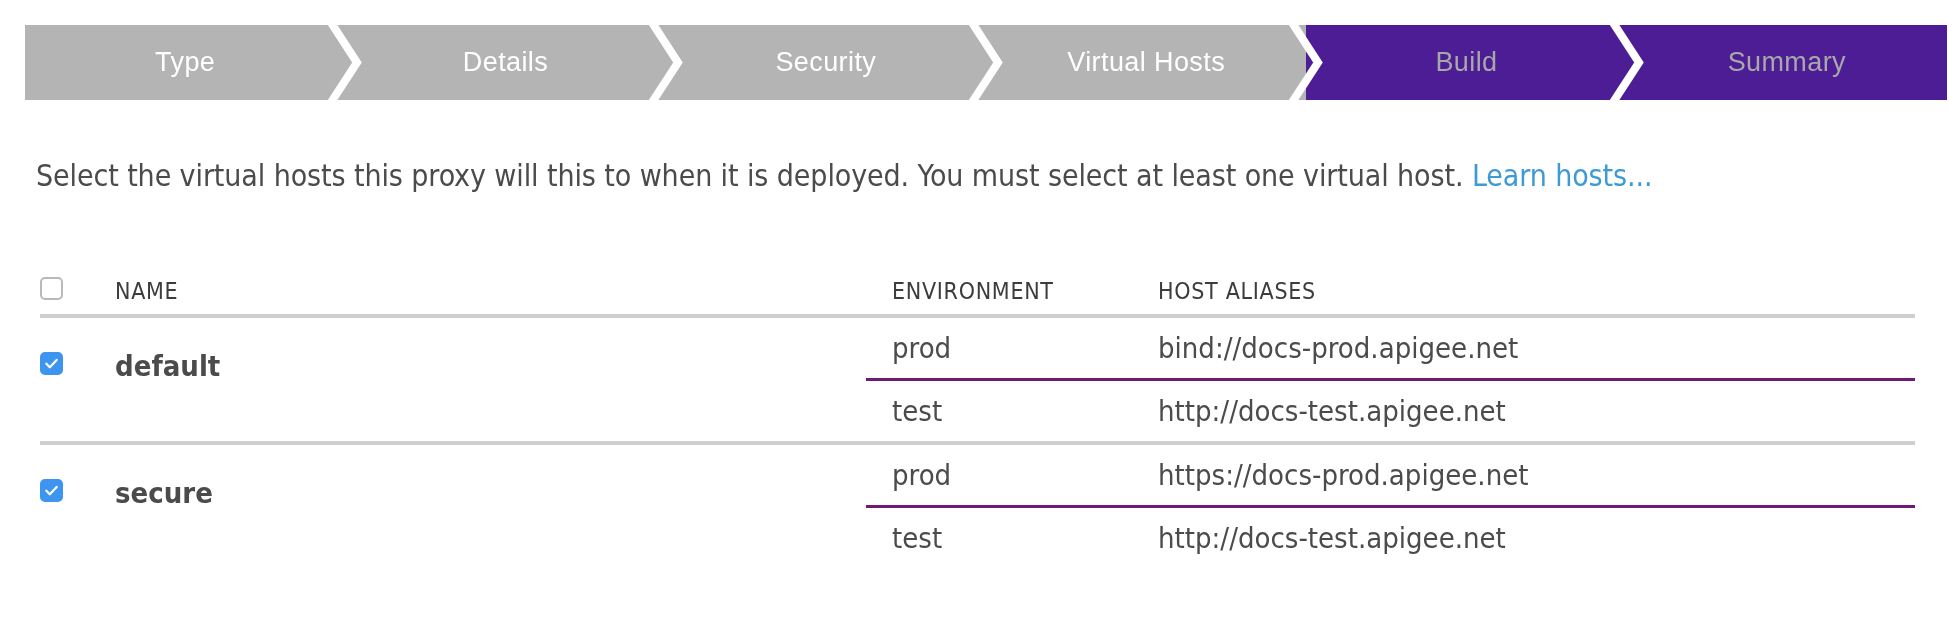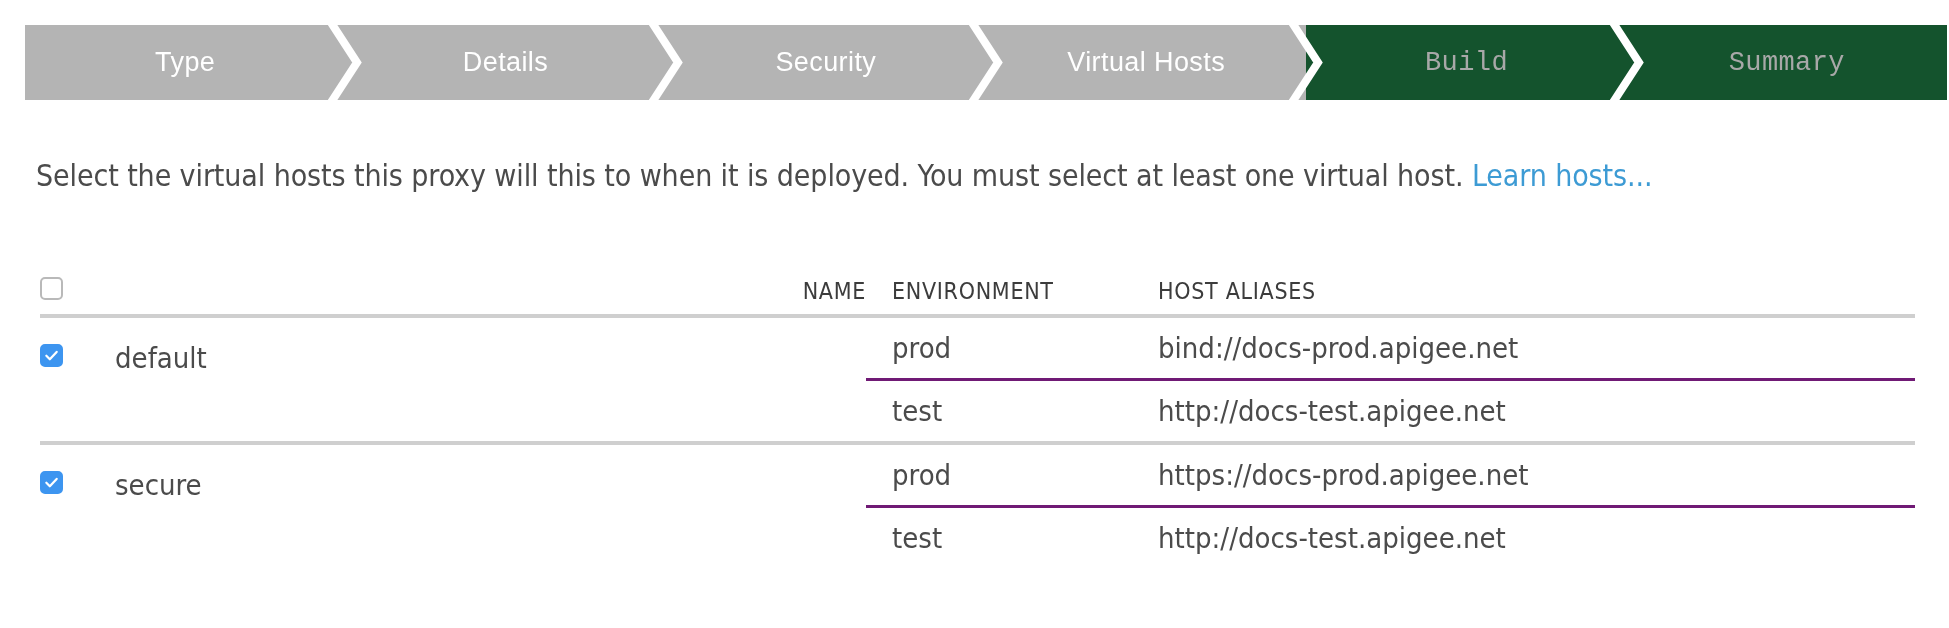--- a/index.html
+++ b/index.html
@@ -34,23 +34,22 @@
     justify-content: center;
     font-size: 27px;
     letter-spacing: 0.4px;
     box-sizing: border-box;
   }
   .step.done {
     background: #b4b4b4;
     color: #ffffff;
   }
   .step.todo {
-    background: #14532d;
+    background: #4c1d95;
     color: #a8a8a8;
-    font-family: Liberation Mono, monospace;
   }
   
   .step .sep {
     position: absolute;
     right: -21px;
     top: 0;
     width: 42px;
     height: 100%;
     z-index: 3;
     pointer-events: none;
@@ -77,21 +76,21 @@
   }
 
   
   .table {
     position: absolute;
     left: 40px;
     top: 268px;
     width: 1875px;
   }
   .col-check  { width: 40px;  flex: 0 0 40px; }
-  .col-name   { width: 786px; flex: 0 0 786px; text-align: right; }
+  .col-name   { width: 786px; flex: 0 0 786px; }
   .col-env    { width: 266px; flex: 0 0 266px; }
   .col-alias  { flex: 1 1 auto; }
 
   .thead {
     display: flex;
     align-items: center;
     height: 46px;
     font-family: "DejaVu Sans Condensed", "Liberation Sans Narrow", "Liberation Sans", sans-serif;
     font-stretch: condensed;
     font-size: 23px;
@@ -105,23 +104,24 @@
 
   .group {
     display: flex;
     border-bottom: 4px solid #cfcfcf;
   }
   .group:last-child { border-bottom: none; }
 
   .group-left {
     display: flex;
     align-items: flex-start;
-    padding-top: 26px;
+    padding-top: 34px;
     box-sizing: border-box;
     flex: 0 0 826px;
+    font-weight: bold;
   }
   .group-right { flex: 1 1 auto; }
 
   .name-text {
     font-family: "DejaVu Sans Condensed", "Liberation Sans Narrow", "Liberation Sans", sans-serif;
     font-stretch: condensed;
     font-size: 29px;
     color: #4b4b4b;
     padding-left: 35px;
     line-height: 1;

